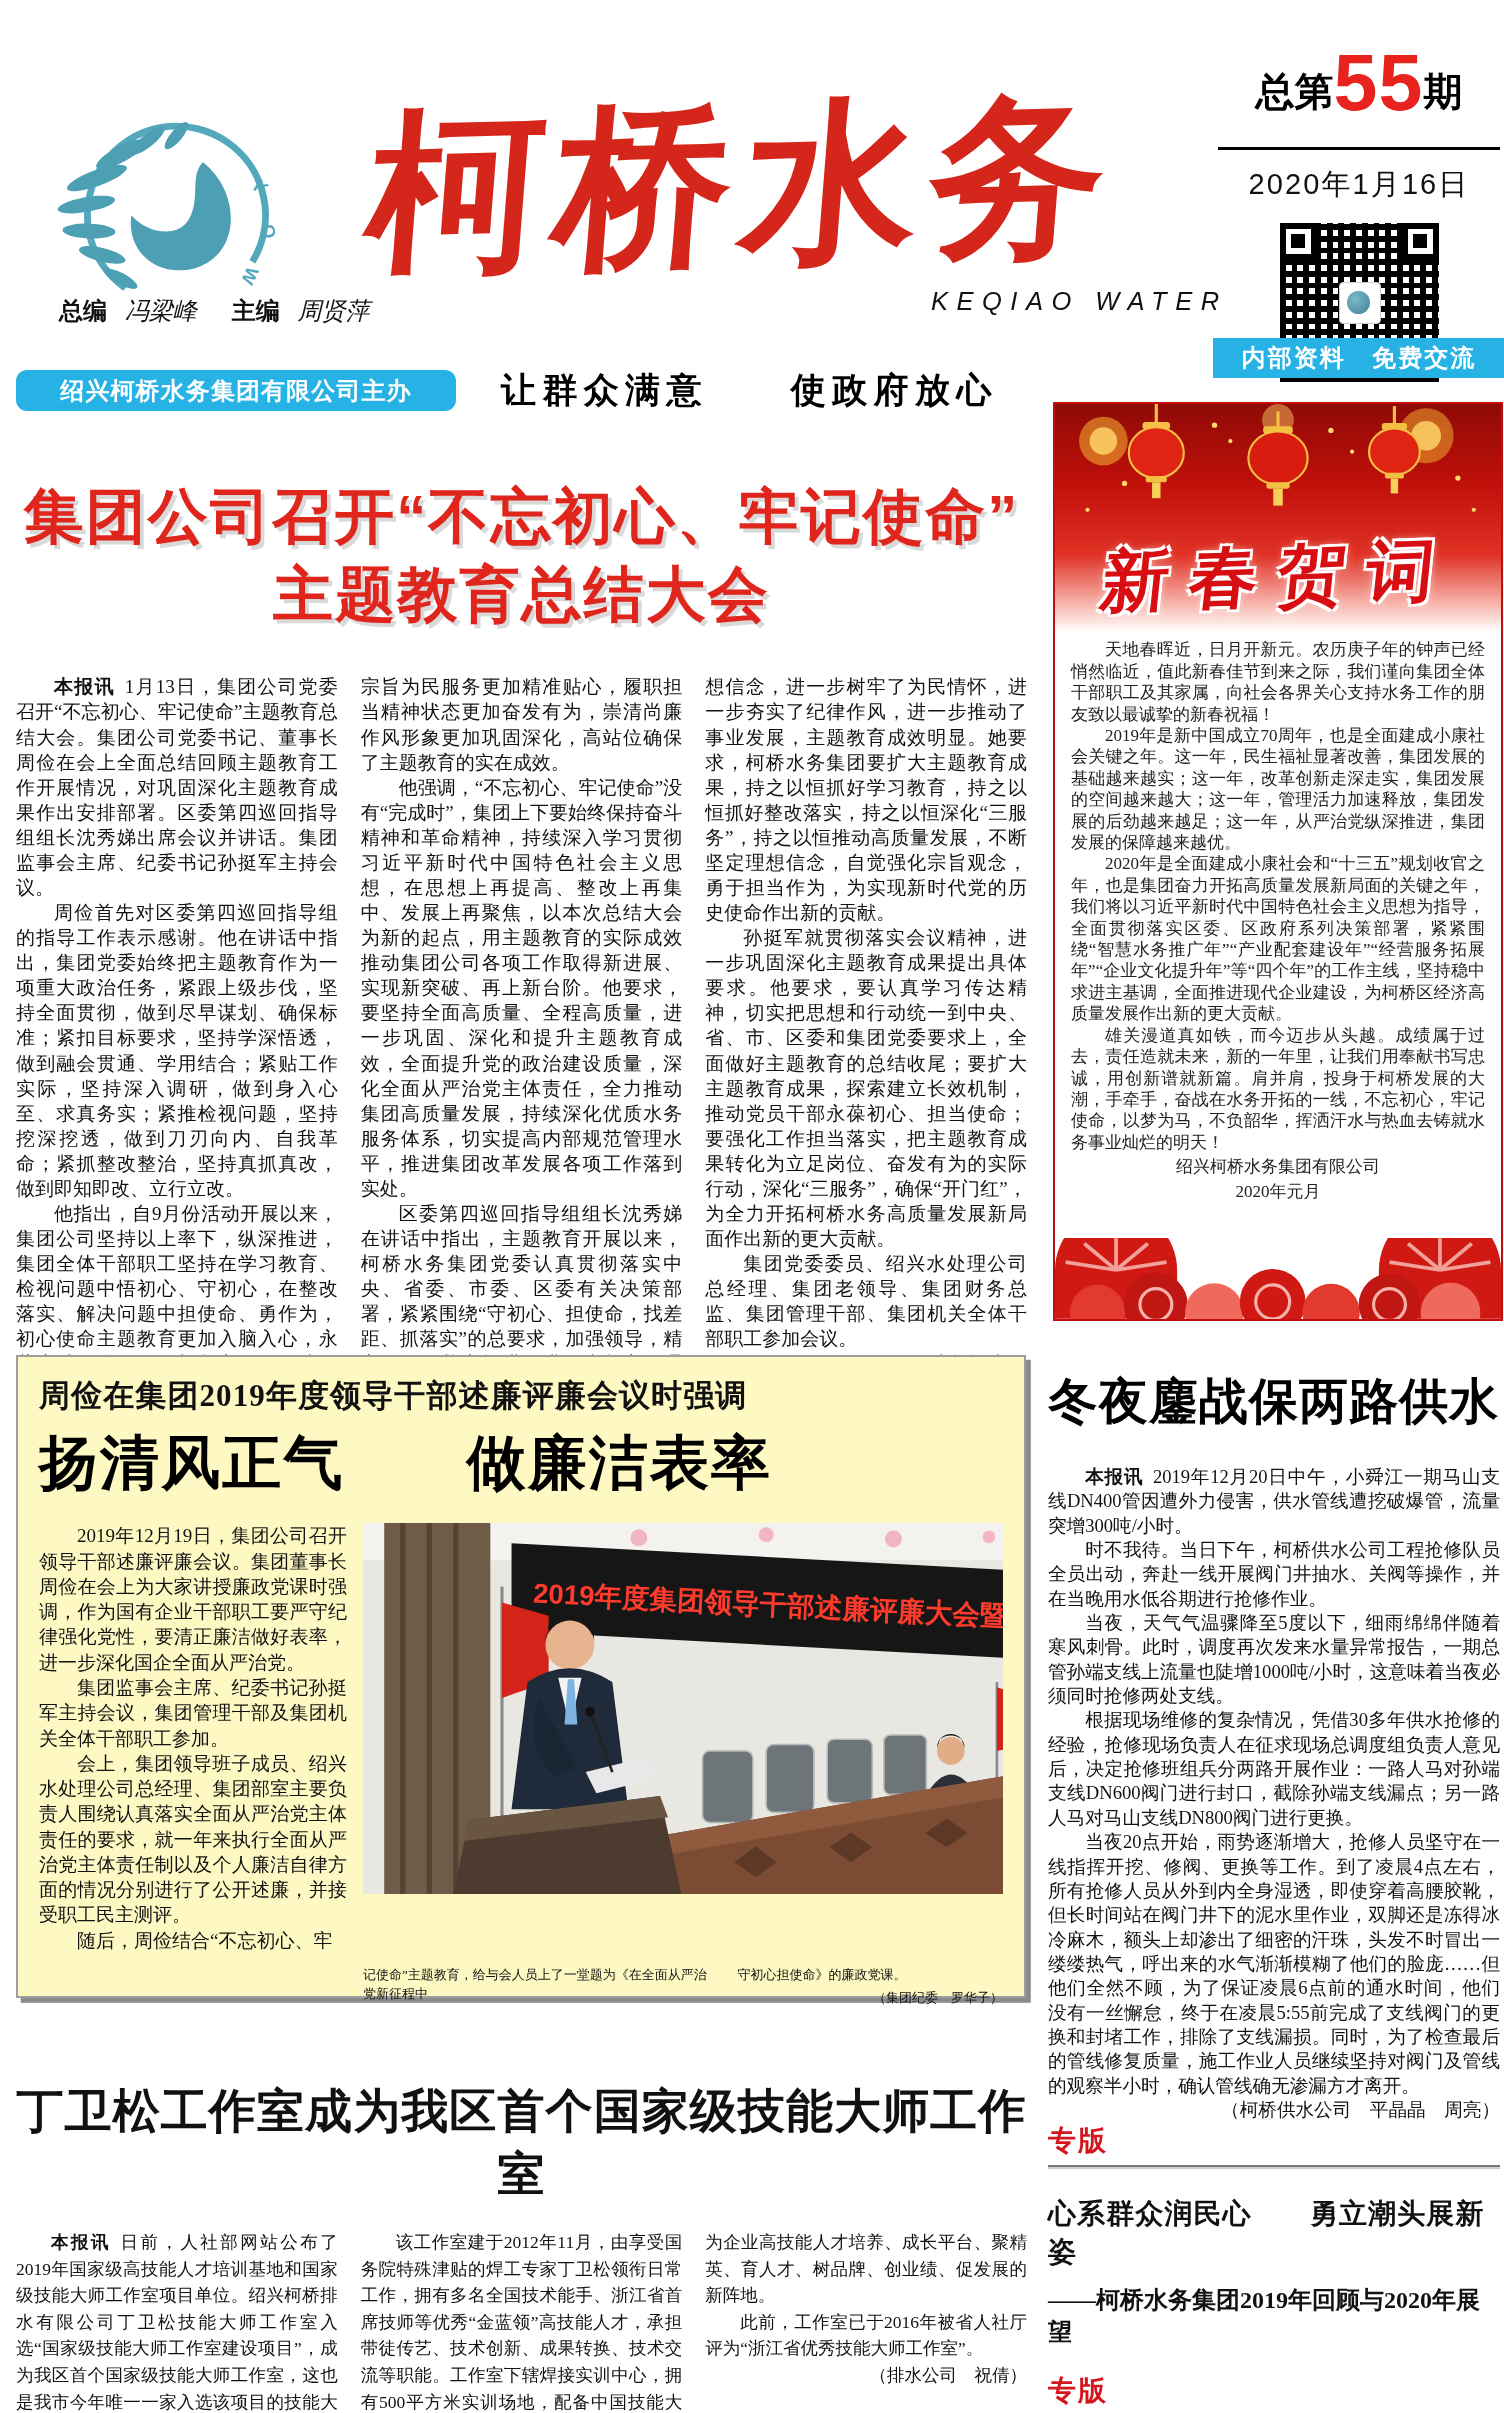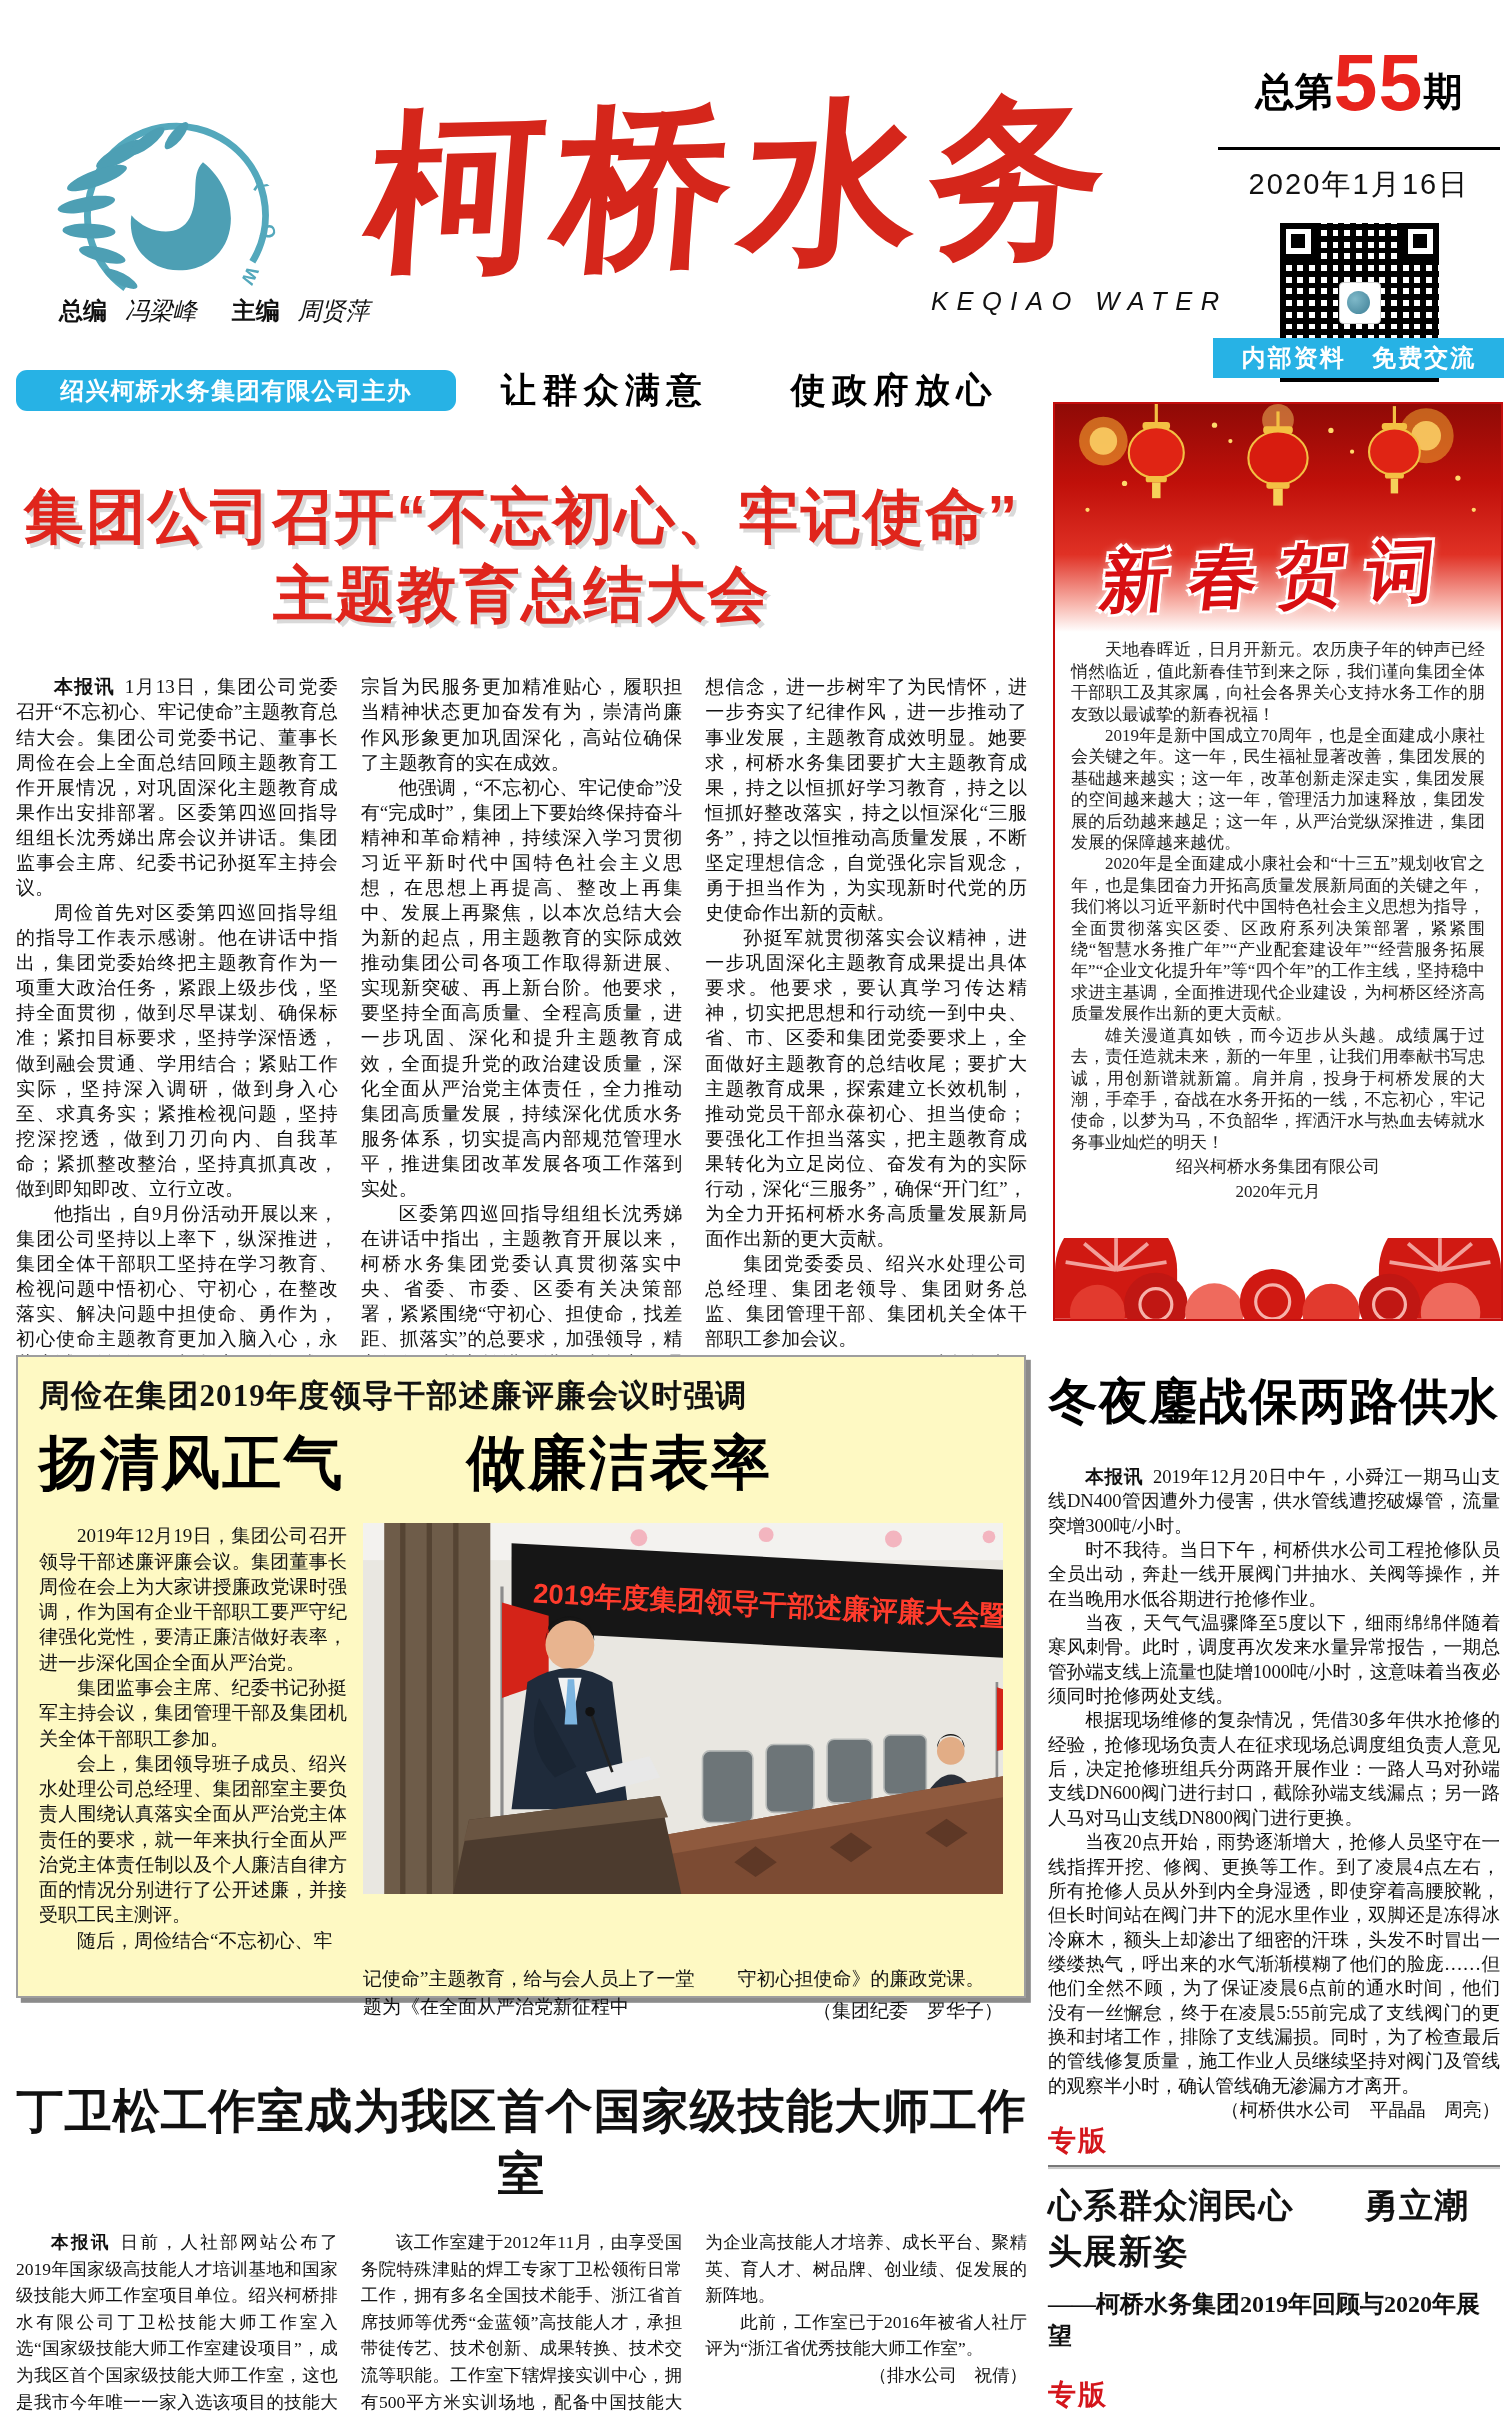--- a/index.html
+++ b/index.html
@@ -69,21 +69,21 @@
 
   
   .box-article{position:absolute;left:16px;top:1355px;width:1010px;height:643px;box-sizing:border-box;
       border:2.1px solid #9e9e9e;box-shadow:4.8px 4.8px 0 #8b8b8b;background:#fef9c3;padding:18px 21px;}
   .kicker{font-size:31px;font-weight:600;letter-spacing:1.1px;}
   .box-headline{margin:7.4px 0 0 0;font-family:"Liberation Sans","DejaVu Sans",sans-serif;font-weight:900;
       font-size:59px;letter-spacing:2.1px;color:#000;}
   .box-row{display:flex;gap:16px;margin-top:19px;}
   .box-leftcol{width:308px;font-size:19px;line-height:1.33;text-align:justify;}
   .photo{flex:1;height:371px;overflow:hidden;}
-  .caption-row{display:flex;gap:24.4px;margin-left:324px;margin-top:11.7px;font-size:19px;line-height:1.5;}
+  .caption-row{display:flex;gap:24.4px;margin-left:324px;margin-top:11.7px;font-size:13px;line-height:1.5;}
   .cap-left{width:350px;}
   .cap-right{flex:1;}
   .cap-byline{text-align:right;margin-top:4.2px;}
 
   
   .article3{position:absolute;left:1048px;top:1369px;width:452px;}
   .a3-headline{margin:0;text-align:center;font-family:"Liberation Sans","DejaVu Sans",sans-serif;
       font-weight:900;font-size:49px;letter-spacing:1.1px;color:#000;}
   .a3-body{margin-top:30px;font-size:18.6px;line-height:1.31;text-align:justify;}
 
@@ -92,22 +92,22 @@
   .a4-headline{margin:0;text-align:center;font-family:"Liberation Sans","DejaVu Sans",sans-serif;
       font-weight:900;font-size:47px;letter-spacing:1.1px;}
   .a4-body{margin-top:23px;height:244px;column-count:3;column-gap:23px;column-fill:balance;overflow:hidden;
       font-size:17.5px;line-height:1.52;text-align:justify;}
 
   
   .specials{position:absolute;left:1048px;top:2122px;width:452px;}
   .special-label{font-family:"Liberation Sans","DejaVu Sans",sans-serif;font-weight:900;
       font-size:28px;color:#d4161c;letter-spacing:2.1px;}
   .rule{height:2.1px;background:#787878;box-shadow:0 2.1px 0 #c9c9c9;margin-top:5.3px;}
-  .special-title{margin-top:16px;font-family:"Liberation Sans","DejaVu Sans",sans-serif;font-weight:900;
-      font-size:34px;letter-spacing:1.1px;}
+  .special-title{margin-top:28px;font-family:"Liberation Sans","DejaVu Sans",sans-serif;font-weight:900;
+      font-size:28px;letter-spacing:1.1px;}
   .special-sub{margin-top:12.7px;font-size:24px;font-weight:600;}
   .special2{margin-top:24.4px;}
 </style>
 </head>
 <body>
 
 <div class="page">
 
   <header>
     <div class="logo">

